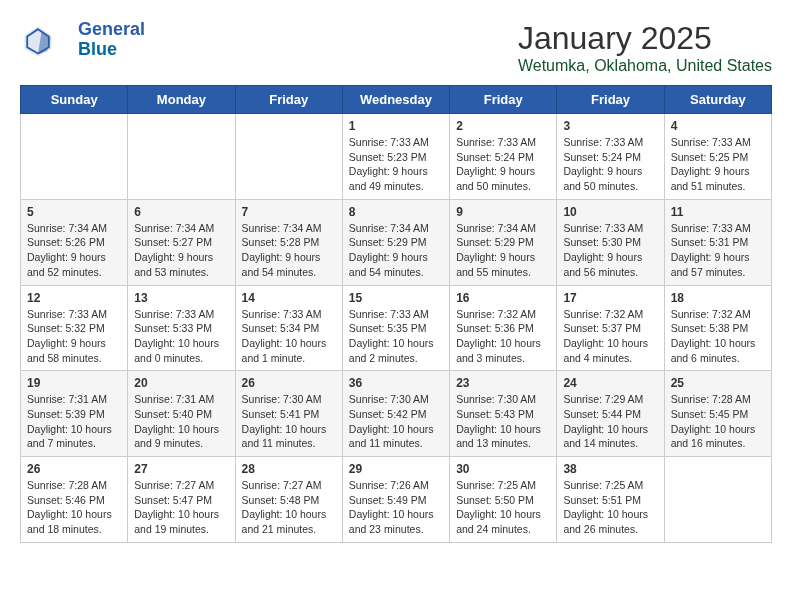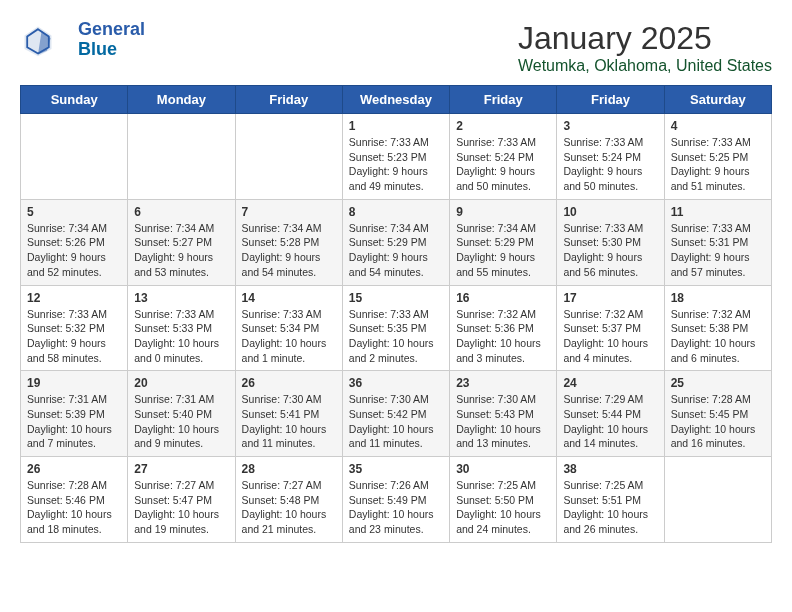--- a/index.html
+++ b/index.html
@@ -318,21 +318,21 @@
 and 19 minutes.</div>
         </td>
         <td>
           <span class="day-number">28</span>
           <div class="day-info" style="white-space: pre-line;">Sunrise: 7:27 AM
 Sunset: 5:48 PM
 Daylight: 10 hours
 and 21 minutes.</div>
         </td>
         <td>
-          <span class="day-number">35</span>
+          <span class="day-number">29</span>
           <div class="day-info" style="white-space: pre-line;">Sunrise: 7:26 AM
 Sunset: 5:49 PM
 Daylight: 10 hours
 and 23 minutes.</div>
         </td>
         <td>
           <span class="day-number">30</span>
           <div class="day-info" style="white-space: pre-line;">Sunrise: 7:25 AM
 Sunset: 5:50 PM
 Daylight: 10 hours

